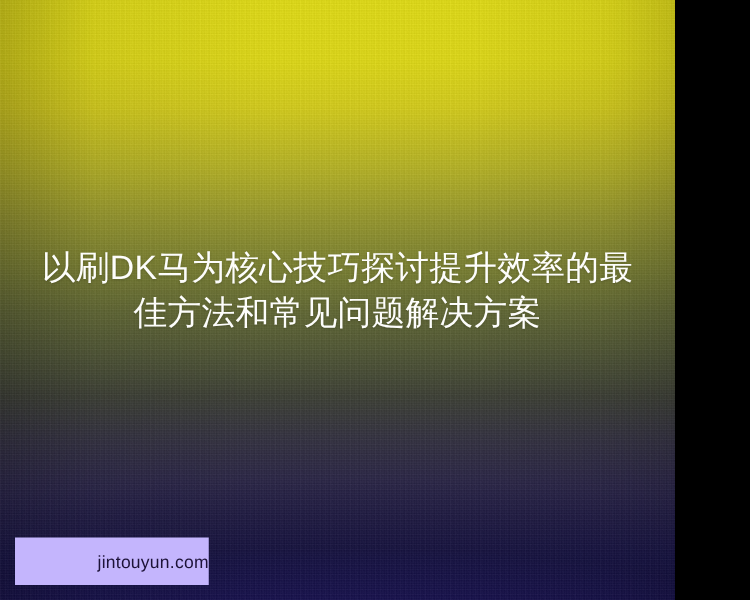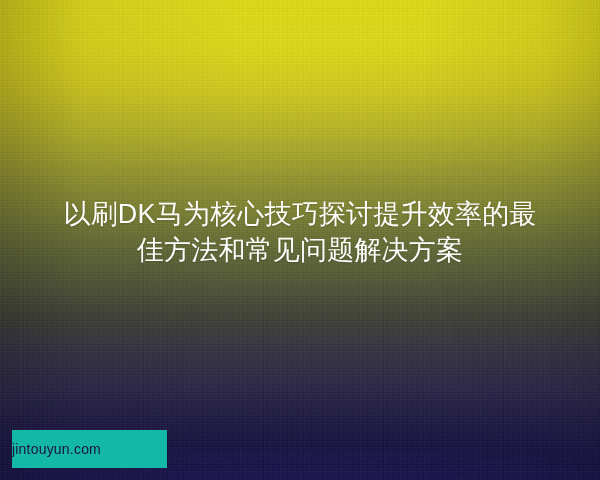--- a/index.html
+++ b/index.html
@@ -2,21 +2,21 @@
 <html><head>
 <meta charset="utf-8">
 <style>
   html, body {
     margin: 0;
     padding: 0;
     background: #000;
   }
   #canvas {
     position: relative;
-    width: 600px;
+    width: 540px;
     height: 480px;
     overflow: hidden;
     font-family: "Liberation Sans", "DejaVu Sans", sans-serif;
   }
 
   
   .bg-base {
     position: absolute;
     inset: 0;
     background: linear-gradient(
@@ -96,24 +96,24 @@
     white-space: pre-line;
   }
 
   
   .watermark {
     position: absolute;
     left: 12px;
     top: 430px;
     width: 155px;
     height: 38px;
-    background: #14b8a6;
+    background: #c4b5fd;
     display: flex;
     align-items: center;
-    justify-content: flex-start;
+    justify-content: flex-end;
   }
   .watermark-label {
     color: #1d1338;
     font-size: 14px;
     line-height: 1;
     letter-spacing: 0.2px;
     font-weight: 400;
   }
 </style>
 </head>

